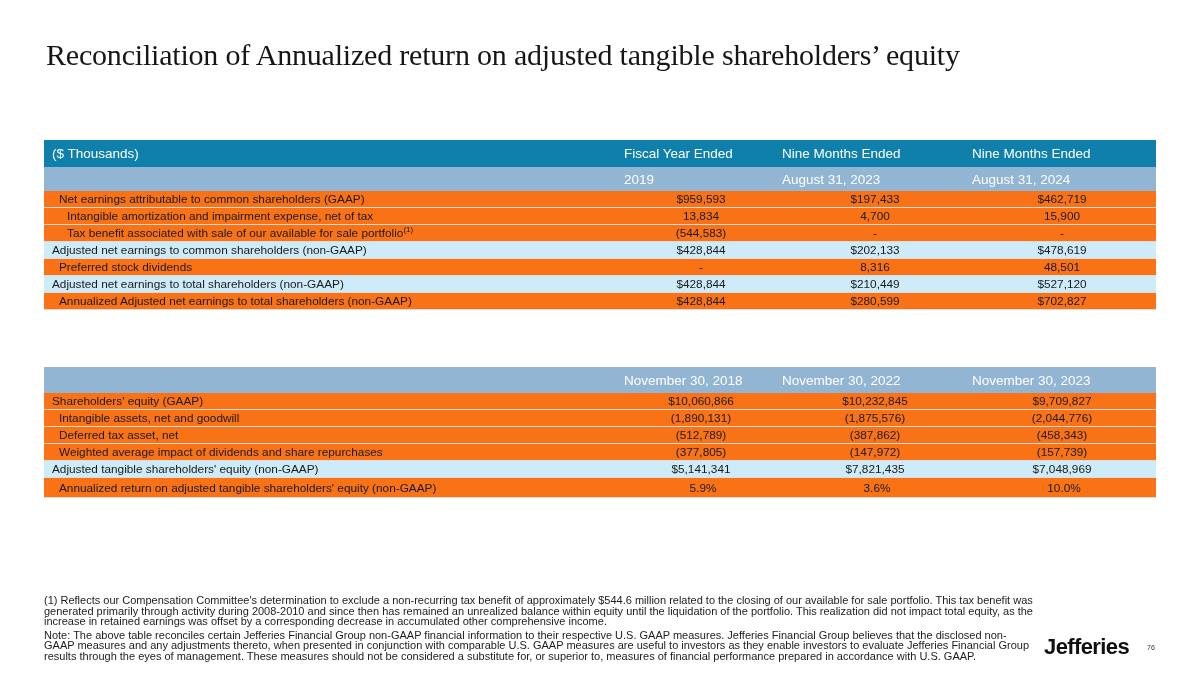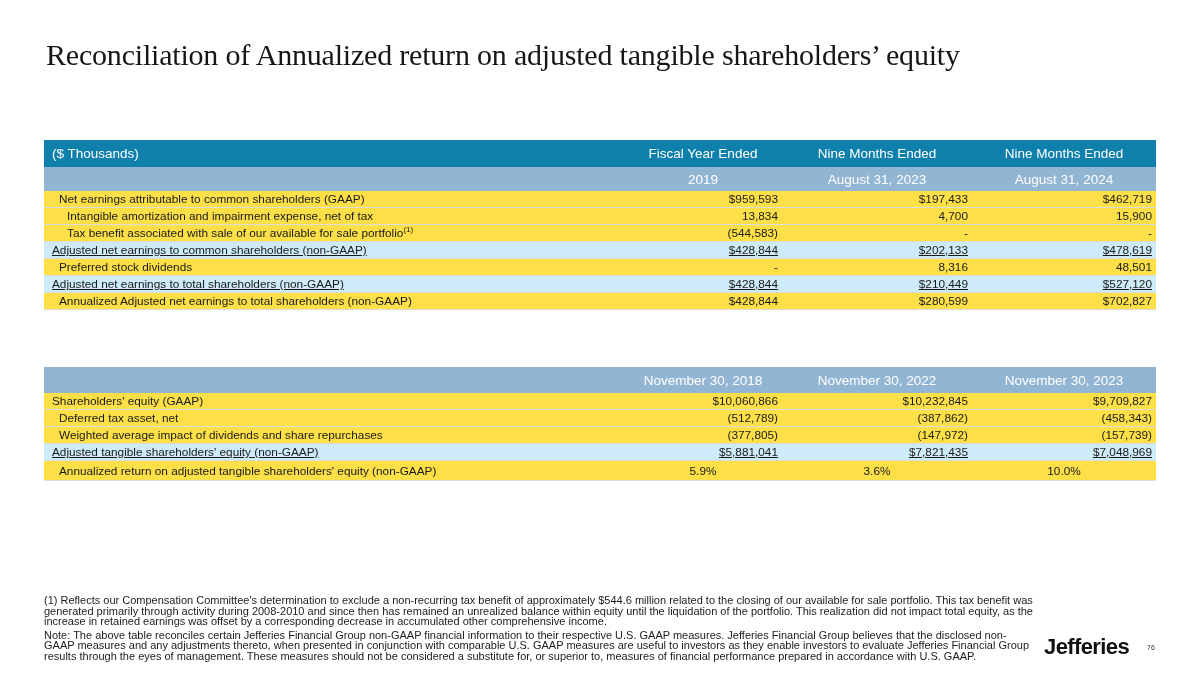--- a/index.html
+++ b/index.html
@@ -17,26 +17,26 @@
   .tbl { position:absolute; left:44px; width:1112px; }
   #table1 { top:140px; }
   #table2 { top:360px;margin-top:7px; }
   .thead-row, .trow {
     display:grid; grid-template-columns:580px 158px 190px 184px; align-items:center;
   }
   .thead1 { background:var(--teal,#0F80AC); height:27px; color:#fff; font-size:13.5px; }
   .thead2 { background:var(--bluehdr,#92B5D4); height:24px; color:#fff; font-size:13.5px; }
   #table2 .thead2 { height:26px; }
   .unit { font-weight:normal; padding-left:8px; }
-  .chead { text-align:center; }
-  .trow { height:17px; font-size:11.8px; border-bottom:1px solid #dcdcdc; background:#fde047; }
-  .trow.highlight { background:var(--hl,#CDEBF8);text-decoration:underline; }
+  .chead { }
+  .trow { height:17px; font-size:11.8px; border-bottom:1px solid #dcdcdc; background:#f97316; }
+  .trow.highlight { background:var(--hl,#CDEBF8); }
   .trow.tall { height:20px; }
   .cell { white-space:nowrap; overflow:hidden; }
-  .cell.val { text-align:right; padding-right:4px; }
+  .cell.val { text-align:center; padding-right:4px; }
   .trow.center-vals .cell.val { text-align:center; padding-right:0; }
   .indent-0 { padding-left:8px; }
   .indent-1 { padding-left:15px; }
   .indent-2 { padding-left:23px; }
   sup { font-size:8px; vertical-align:super; line-height:0; }
   .footnotes {
     position:absolute; left:44px; top:595px; width:992px;
     font-size:11px; line-height:10.6px; color:#1c1c1c;
   }
   .footnotes p + p { margin-top:3px; }
@@ -122,34 +122,40 @@
       <div class="cell chead">November 30, 2023</div>
     </div>
     <div id="t2-body">
         <div class="trow">
           <div class="cell label indent-0">Shareholders' equity (GAAP)</div>
           <div class="cell val">$10,060,866</div>
           <div class="cell val">$10,232,845</div>
           <div class="cell val">$9,709,827</div>
         </div>
         <div class="trow">
+          <div class="cell label indent-1">Intangible assets, net and goodwill</div>
+          <div class="cell val">(1,890,131)</div>
+          <div class="cell val">(1,875,576)</div>
+          <div class="cell val">(2,044,776)</div>
+        </div>
+        <div class="trow">
           <div class="cell label indent-1">Deferred tax asset, net</div>
           <div class="cell val">(512,789)</div>
           <div class="cell val">(387,862)</div>
           <div class="cell val">(458,343)</div>
         </div>
         <div class="trow">
           <div class="cell label indent-1">Weighted average impact of dividends and share repurchases</div>
           <div class="cell val">(377,805)</div>
           <div class="cell val">(147,972)</div>
           <div class="cell val">(157,739)</div>
         </div>
         <div class="trow highlight">
           <div class="cell label indent-0">Adjusted tangible shareholders' equity (non-GAAP)</div>
-          <div class="cell val">$5,881,041</div>
+          <div class="cell val">$5,141,341</div>
           <div class="cell val">$7,821,435</div>
           <div class="cell val">$7,048,969</div>
         </div>
         <div class="trow center-vals tall">
           <div class="cell label indent-1">Annualized return on adjusted tangible shareholders' equity (non-GAAP)</div>
           <div class="cell val">5.9%</div>
           <div class="cell val">3.6%</div>
           <div class="cell val">10.0%</div>
         </div>
       </div>

